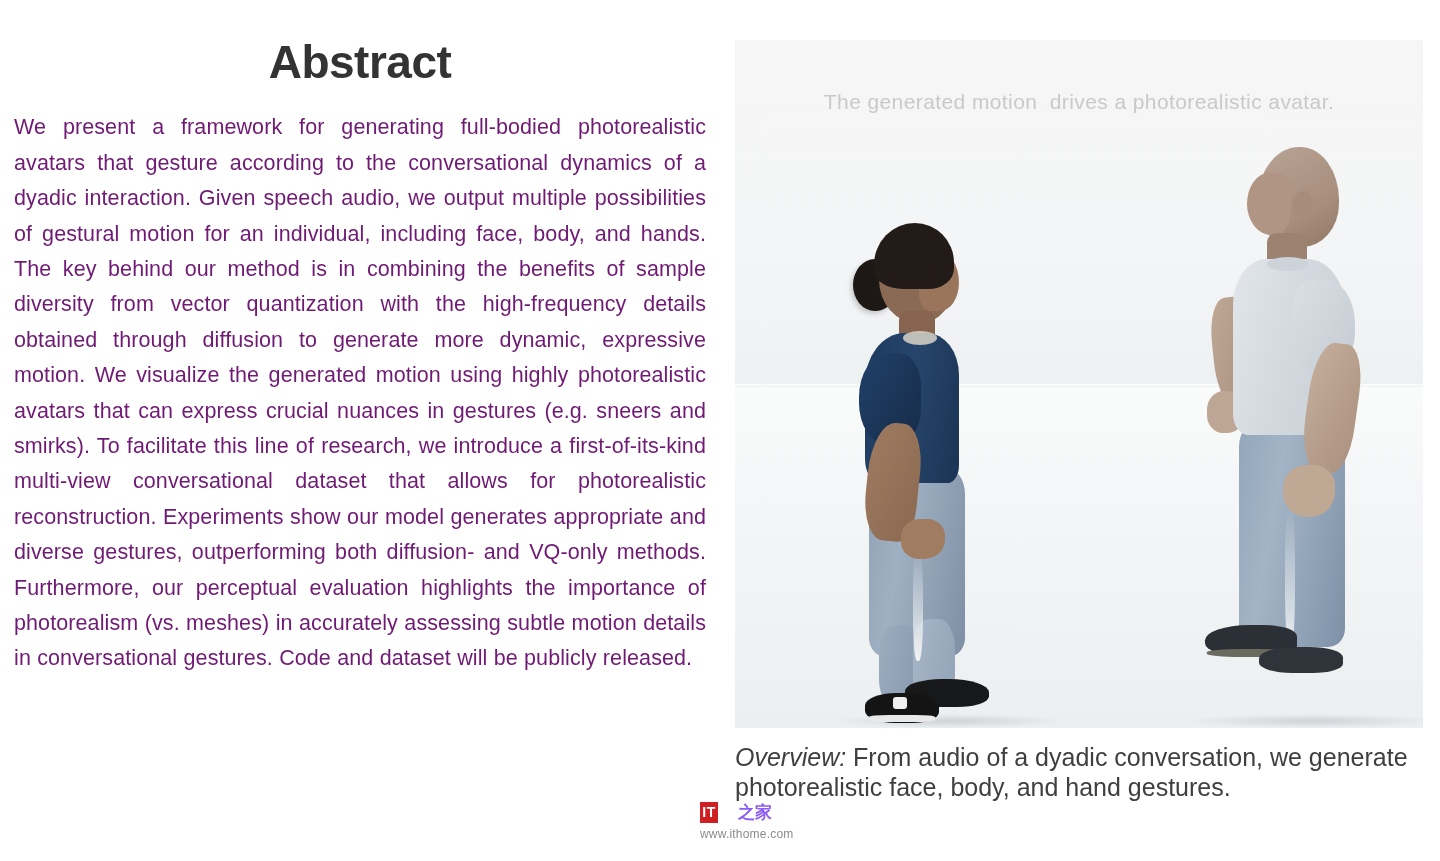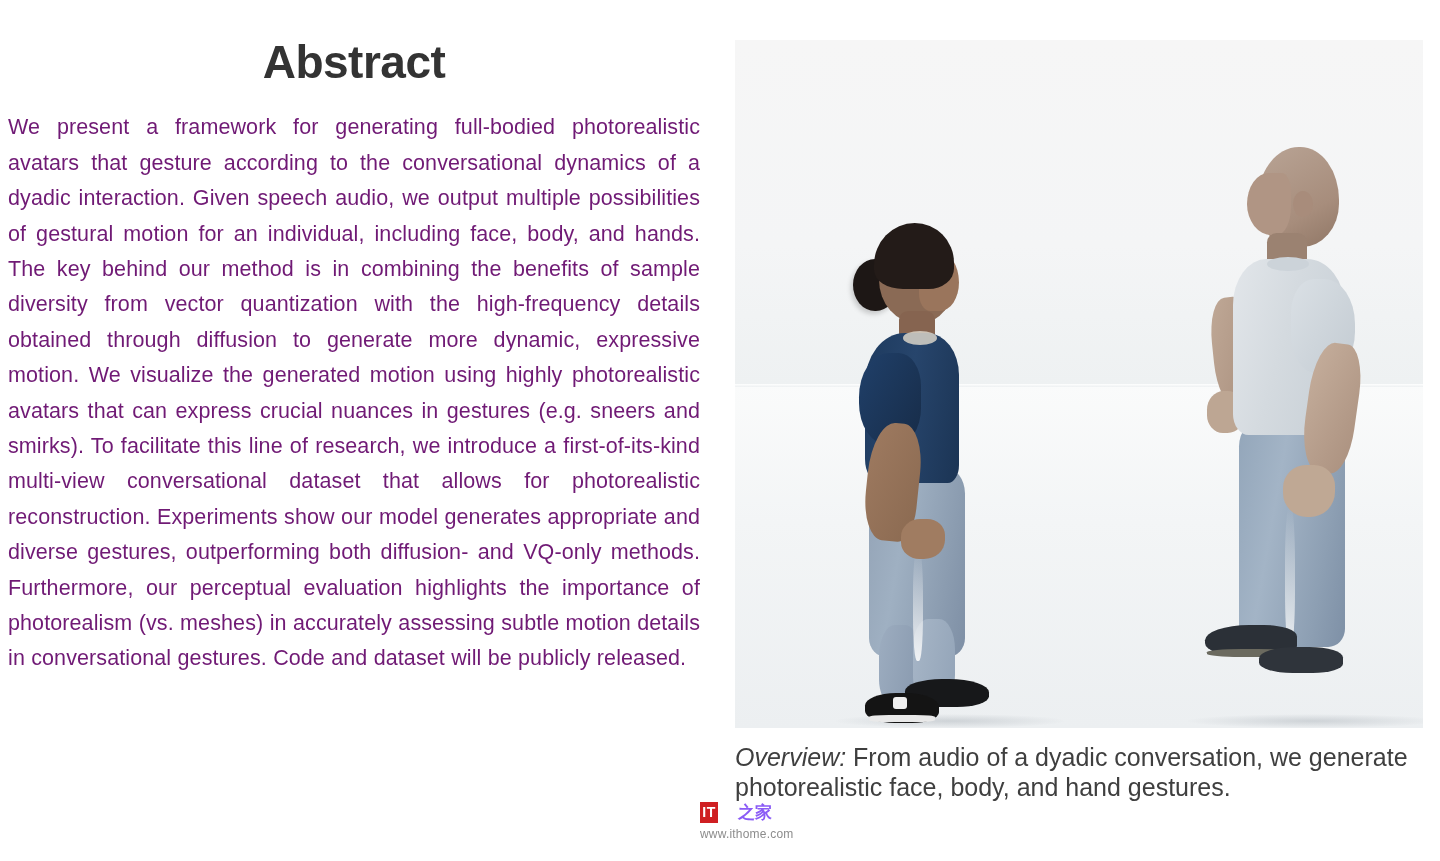--- a/index.html
+++ b/index.html
@@ -21,21 +21,21 @@
   .page {
     position: relative;
     width: 1440px;
     height: 861px;
     background: #ffffff;
   }
 
   
   .left-col {
     position: absolute;
-    left: 8px;
+    left: 14px;
     top: 0;
     width: 692px;
     height: 637px;
   }
   .page-title {
     margin: 0;
     padding-top: 38px;
     text-align: center;
     font-size: 46px;
     line-height: 1.05;
@@ -349,20 +349,21 @@
     <p class="abstract-body">We present a framework for generating full-bodied photorealistic avatars that gesture according to the conversational dynamics of a dyadic interaction. Given speech audio, we output multiple possibilities of gestural motion for an individual, including face, body, and hands. The key behind our method is in combining the benefits of sample diversity from vector quantization with the high-frequency details obtained through diffusion to generate more dynamic, expressive motion. We visualize the generated motion using highly photorealistic avatars that can express crucial nuances in gestures (e.g. sneers and smirks). To facilitate this line of research, we introduce a first-of-its-kind multi-view conversational dataset that allows for photorealistic reconstruction. Experiments show our model generates appropriate and diverse gestures, outperforming both diffusion- and VQ-only methods. Furthermore, our perceptual evaluation highlights the importance of photorealism (vs. meshes) in accurately assessing subtle motion details in conversational gestures. Code and dataset will be publicly released.</p>
   </section>
 
   <section class="right-col">
 
     <div class="figure-frame">
 
       <div class="scene-wall"></div>
       <div class="scene-floor"></div>
 
+      <div class="overlay-caption">The generated motion  drives a photorealistic avatar.</div>
 
       <div class="ground-shadow shadow-w"></div>
       <div class="ground-shadow shadow-m"></div>
 
       <div class="avatar woman">
         <div class="part w-hair-bun"></div>
         <div class="part w-head"></div>
         <div class="part w-face"></div>
         <div class="part w-hair-top"></div>
         <div class="part w-neck"></div>

